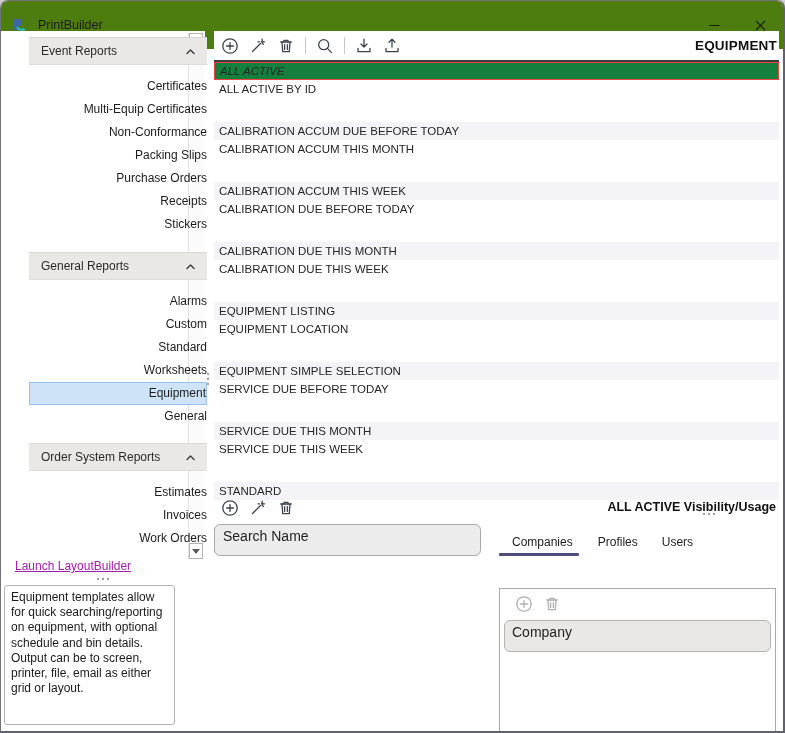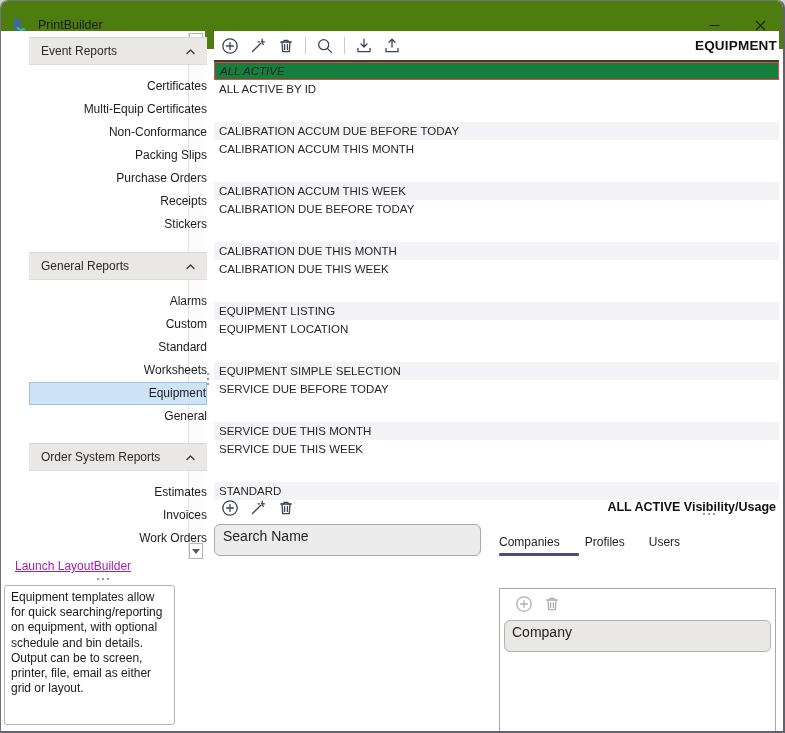--- a/index.html
+++ b/index.html
@@ -57,21 +57,21 @@
   
   .bottom-left{position:absolute;left:0;top:460px;width:267px;bottom:0;}
   .bl-toolbar{height:28px;display:flex;align-items:center;padding:3px 0 0 2px;}
   .col-header{height:32px;background:#edecec;border:1px solid #a9a9a9;border-radius:6px;box-sizing:border-box;line-height:22px;padding-left:8px;font-size:14px;color:#222;margin-top:2px;}
 
   
   .vis-panel{position:absolute;left:285px;top:460px;right:2px;bottom:0;}
   .vis-title{text-align:right;padding:9px 1px 0 0;font-size:12.5px;font-weight:bold;color:#111;}
   .tabs{position:relative;margin-top:15px;height:27px;display:flex;align-items:flex-end;}
   .tab{font-size:12px;color:#1e1e1e;padding-bottom:7px;}
-  .tab-companies{}
+  .tab-companies{margin-left:13px;}
   .tab-profiles{margin-left:25px;}
   .tab-users{margin-left:24px;}
   .tab-underline{position:absolute;left:0;bottom:0;width:80px;height:3px;background:#504d7e;border-radius:1px;}
   .vis-box{position:absolute;left:0;top:97px;right:1px;height:163px;border:1px solid #a9a9a9;box-sizing:border-box;background:#fff;}
   .vis-toolbar{height:30px;display:flex;align-items:center;padding-left:10px;}
   .vis-box .col-header{margin:1px 4px 0 4px;background:#e9e8e7;border-color:#b3b3b3;padding-left:7px;}
 </style>
 </head>
 <body>
 

